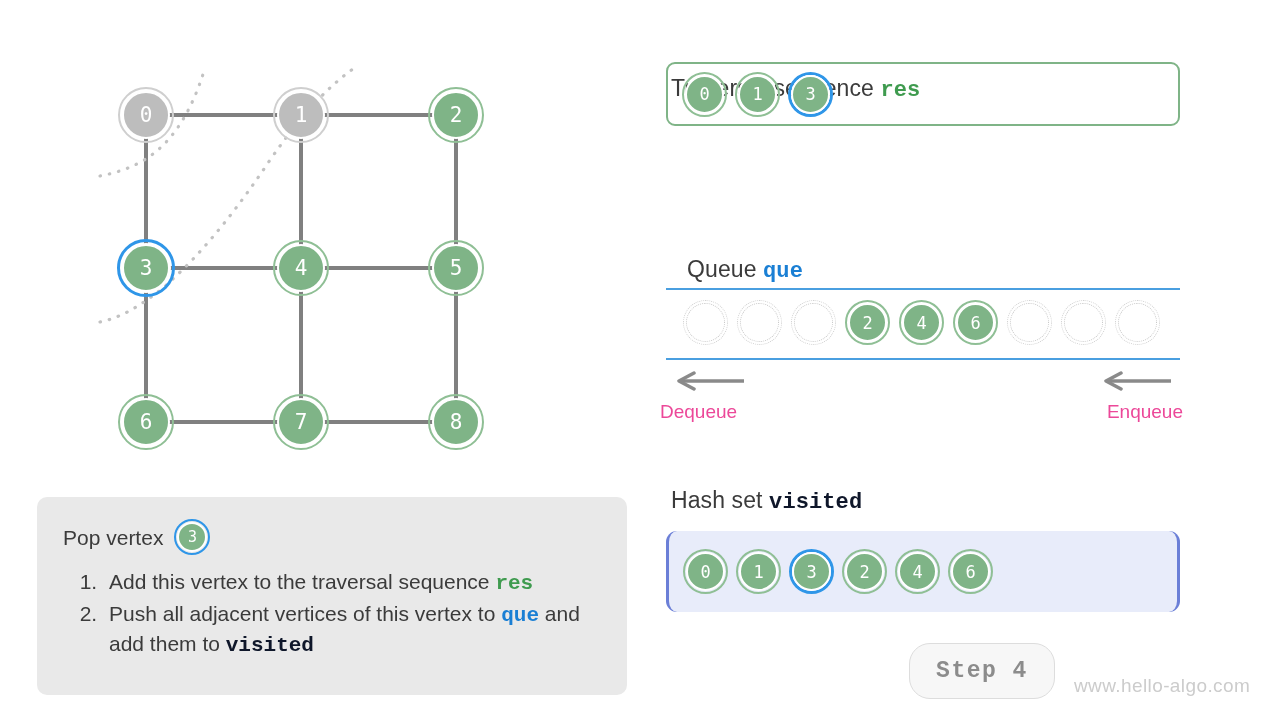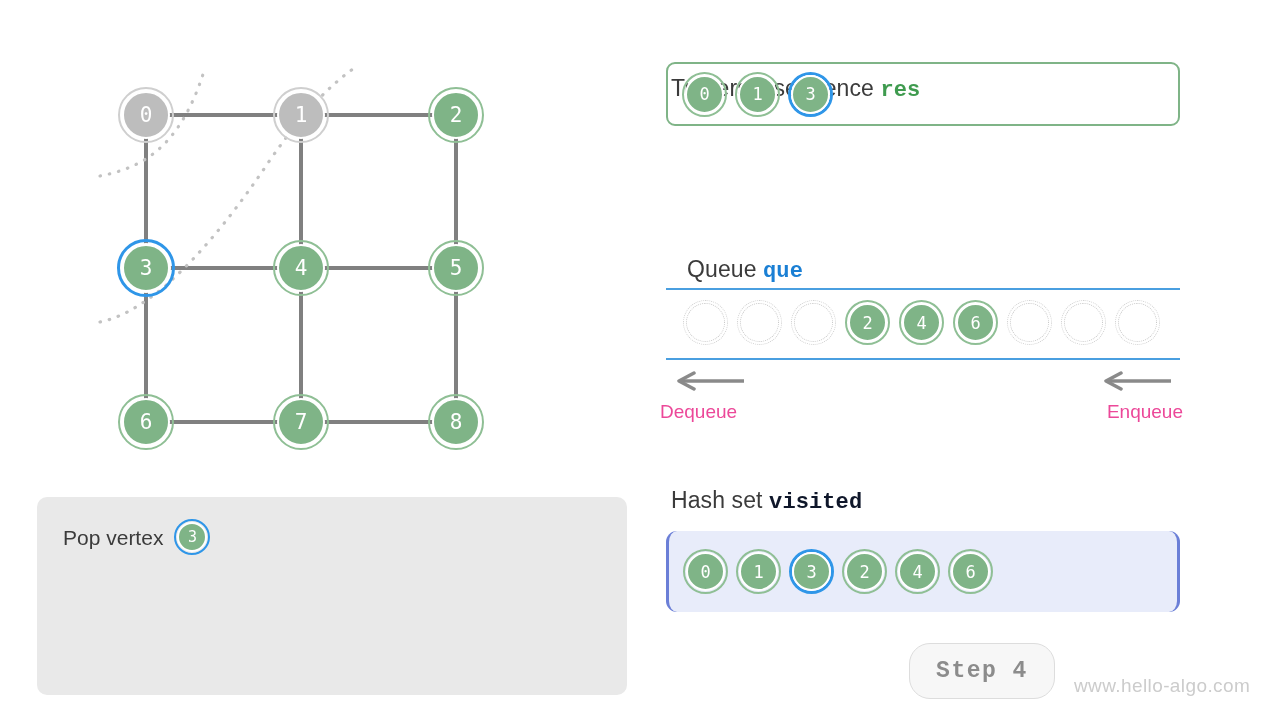--- a/index.html
+++ b/index.html
@@ -173,20 +173,28 @@
 
 <div id="caption">
   <div class="line1">
     <span>Pop vertex</span>
     <span class="inline-node">
       <span class="d"></span>
       <span class="r"></span>
       <span class="t">3</span>
     </span>
   </div>
+  <ol>
+    <li>
+      <span>Add this vertex to the traversal sequence </span><span class="mono kw-res">res</span>
+    </li>
+    <li>
+      <span>Push all adjacent vertices of this vertex to </span><span class="mono kw-que">que</span><span> and add them to </span><span class="mono kw-vis">visited</span>
+    </li>
+  </ol>
 </div>
 
 <div id="right">
 
   <div class="sec-title" style="position:absolute;left:5px;top:75px;">
     <span>Traversal sequence</span>
     <span class="mono kw-res">res</span>
   </div>
   <div id="res-box">
       <div class="sm-node">

